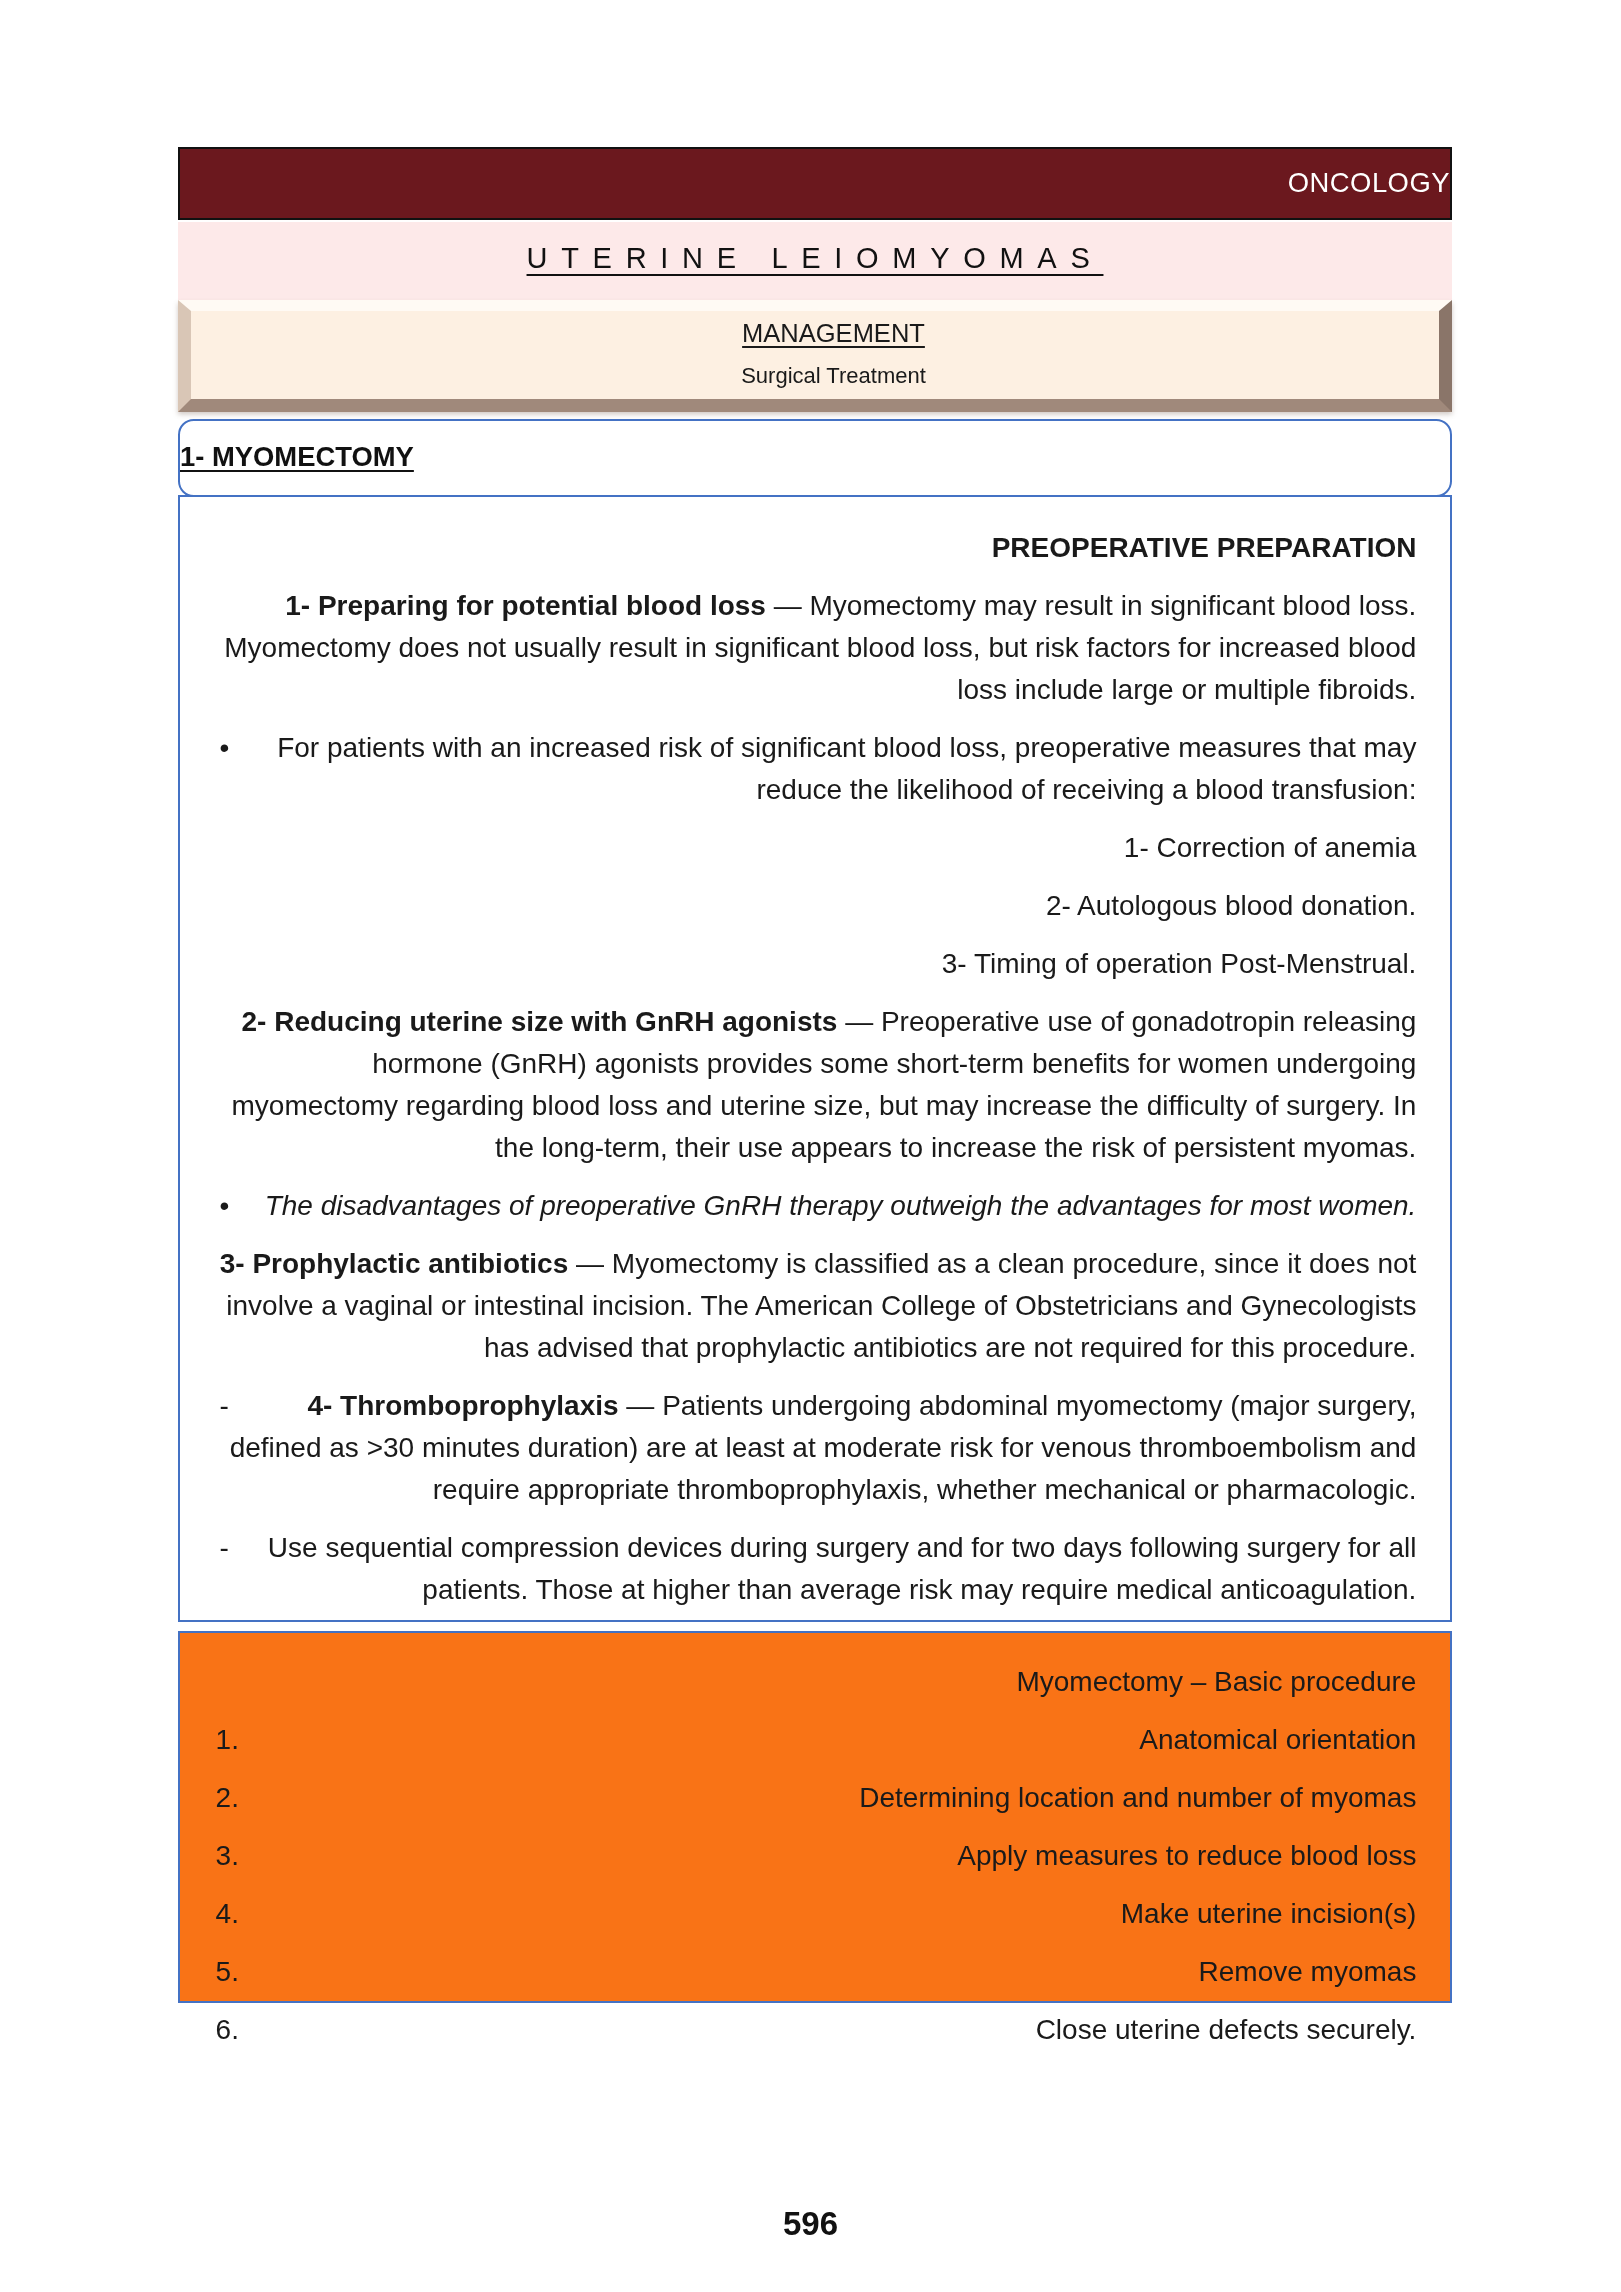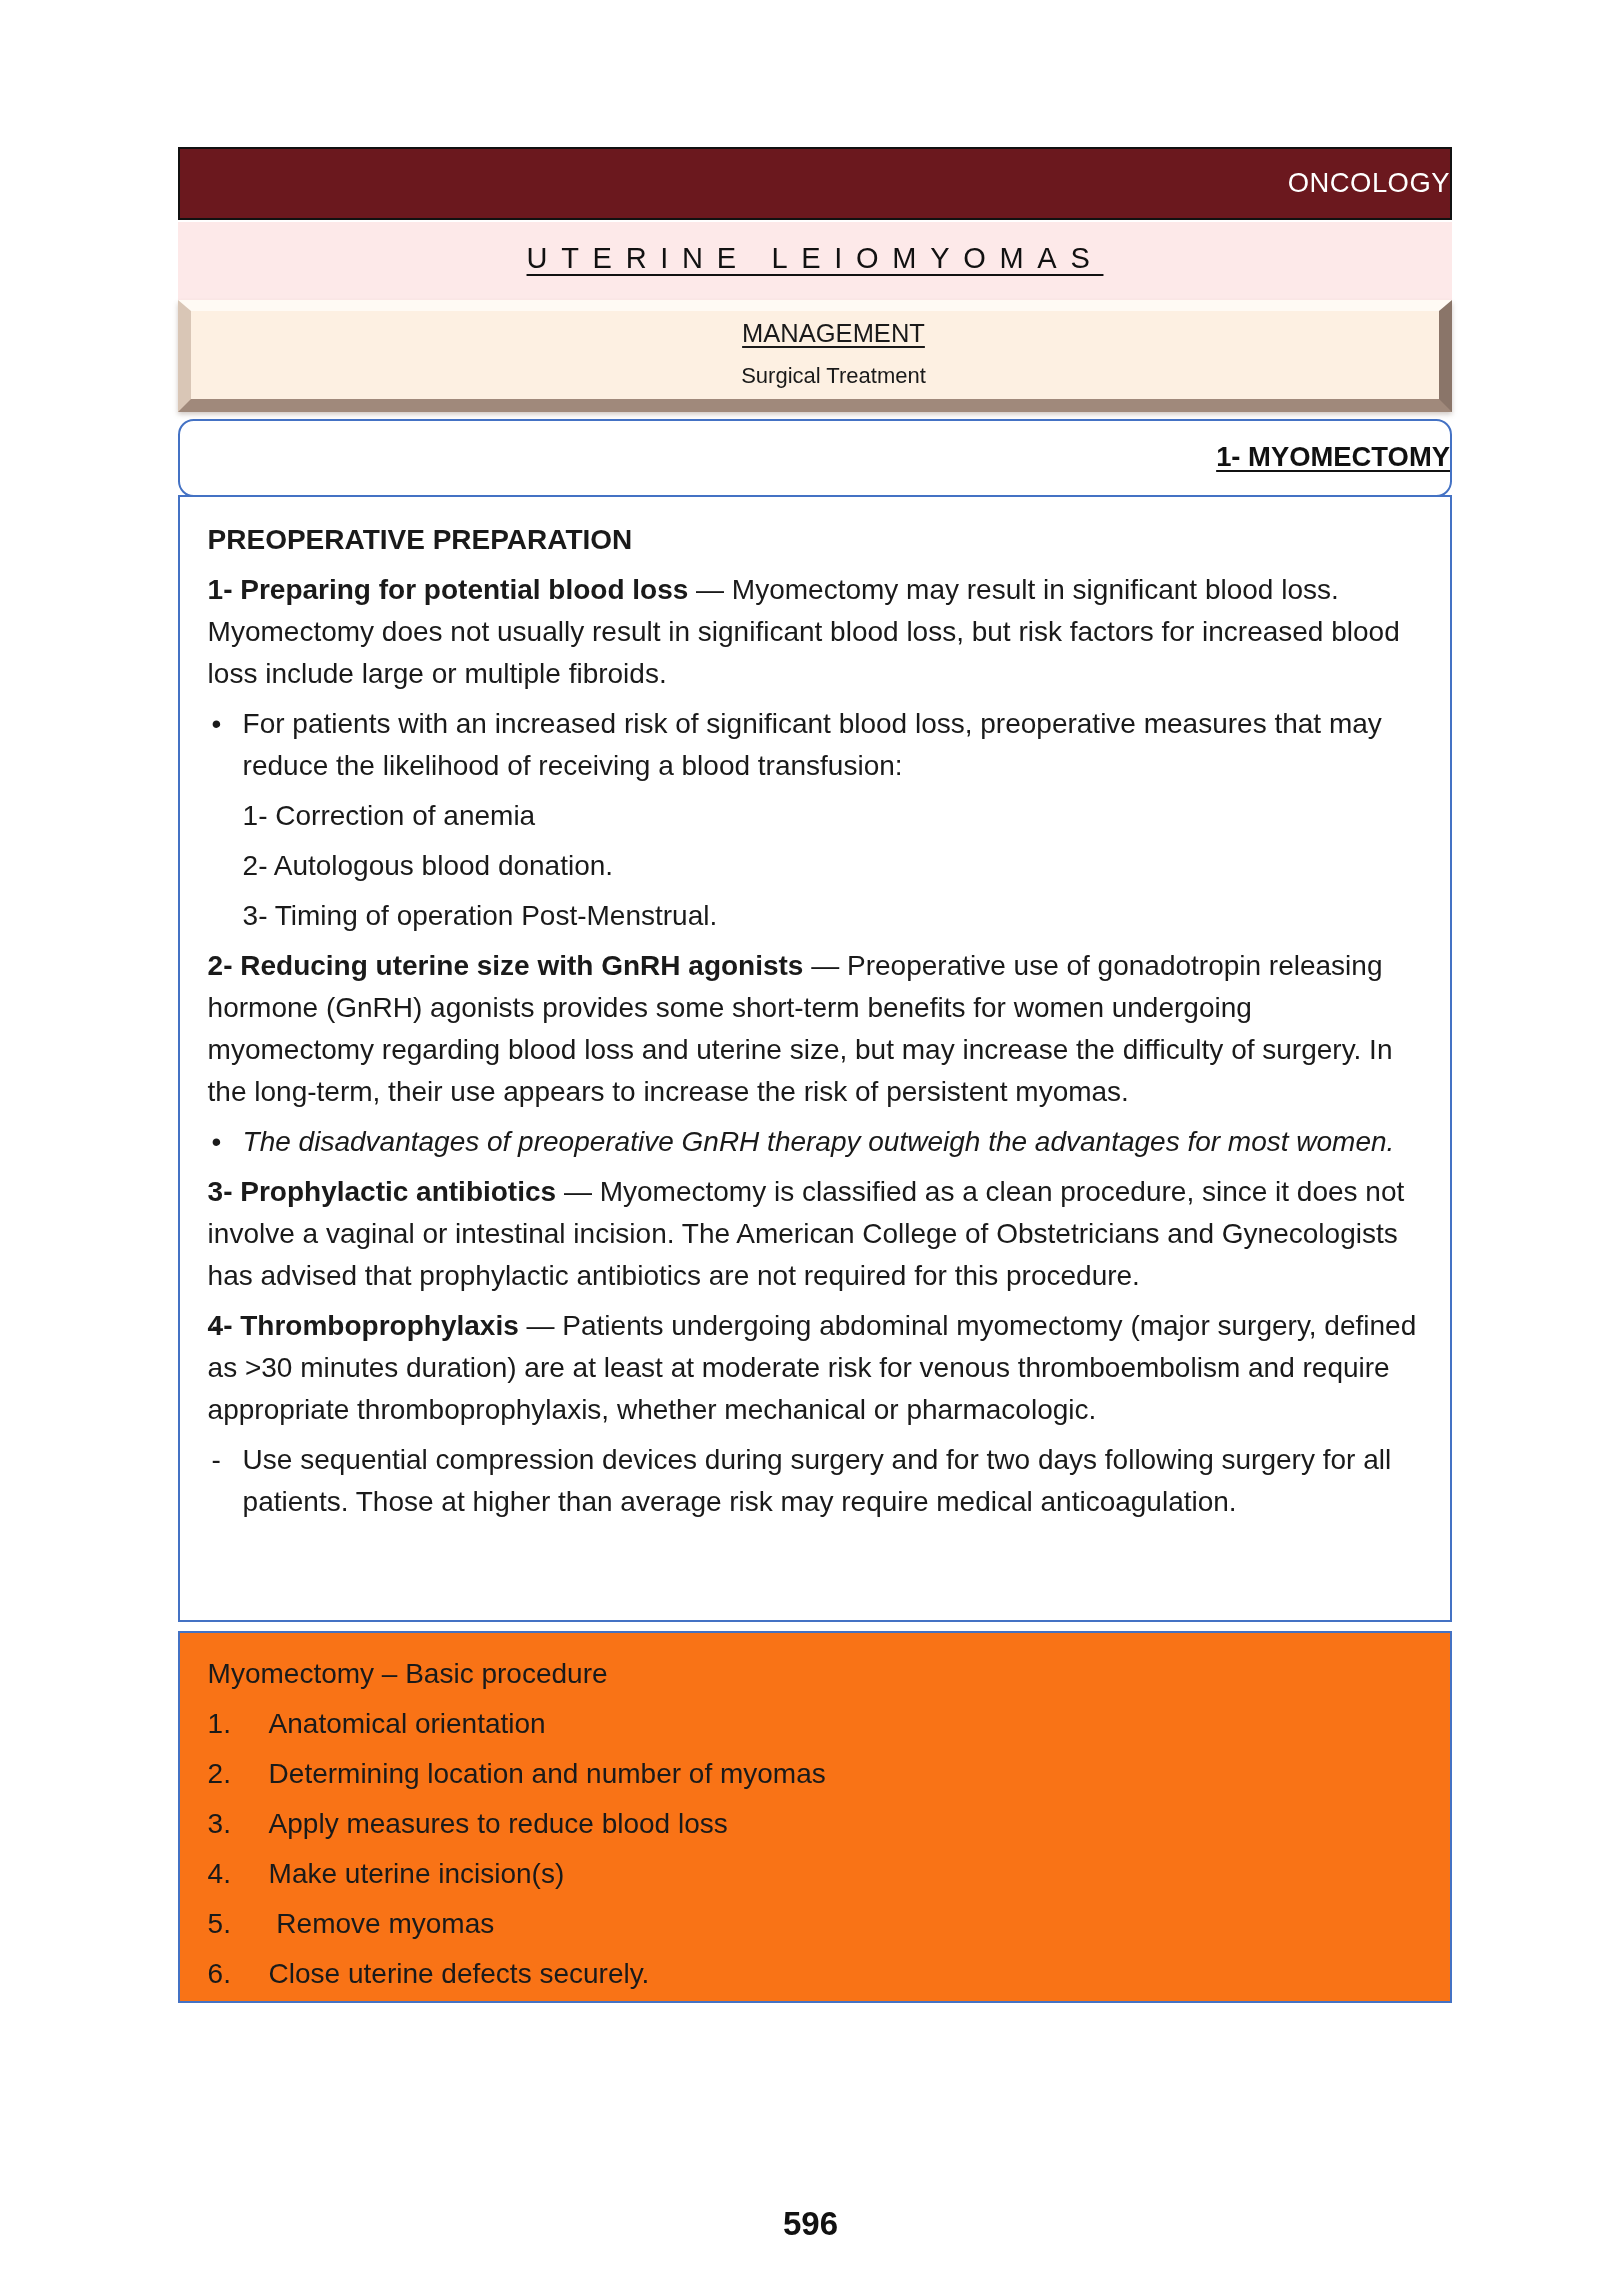--- a/index.html
+++ b/index.html
@@ -26,35 +26,35 @@
     box-shadow: 0 2.9px 4.9px rgba(120,100,90,0.35);
     text-align: center;
     padding-left: 37px;
   }
   .bevel .mgmt { display: block; font-size: 25.5px; margin-top: 7.8px; text-decoration: underline; text-underline-offset: 3.9px; color: #1a1a1a; }
   .bevel .surg { display: block; font-size: 22px; margin-top: 15.7px; color: #1a1a1a; }
 
   .section-head {
     position: absolute; left: 178px; top: 419px; width: 1274px; height: 78px;
     box-sizing: border-box; border: 2.9px solid #4472c4; border-radius: 15.7px; background: #fff;
-    text-align: right;
+    text-align: left;
   }
   .section-head span { display: inline-block; margin-top: 19.6px; font-size: 27.4px; font-weight: bold; text-decoration: underline; text-underline-offset: 3.9px; color: #111; }
 
   .box1 {
     position: absolute; left: 178px; top: 495px; width: 1274px; height: 1127px;
     box-sizing: border-box; border: 2.9px solid #4472c4; background: #fff;
     padding: 13.7px 17.6px 0 19.6px; font-size: 28px; line-height: 42px;
   }
   .box2 {
     position: absolute; left: 178px; top: 1631px; width: 1274px; height: 372px;
     box-sizing: border-box; border: 2.9px solid #4472c4; background: #f97316;
     padding: 11.8px 17.6px 0 19.6px; font-size: 28px; line-height: 42px;
   }
-  p { margin: 8px; }
+  p { margin: 16px; text-align: right; }
   .b { font-weight: bold; }
   .hang { position: relative; padding-left: 35px; }
   .hang .mark { position: absolute; left: 3.9px; top: 0; }
   .sub { padding-left: 35px; }
   .it { font-style: italic; }
   .ol-item { position: relative; padding-left: 61px; }
   .ol-item .num { position: absolute; left: 0; top: 0; }
 
   .page-num {
     position: absolute; left: 0; width: 1621px; top: 2205px; text-align: center;

